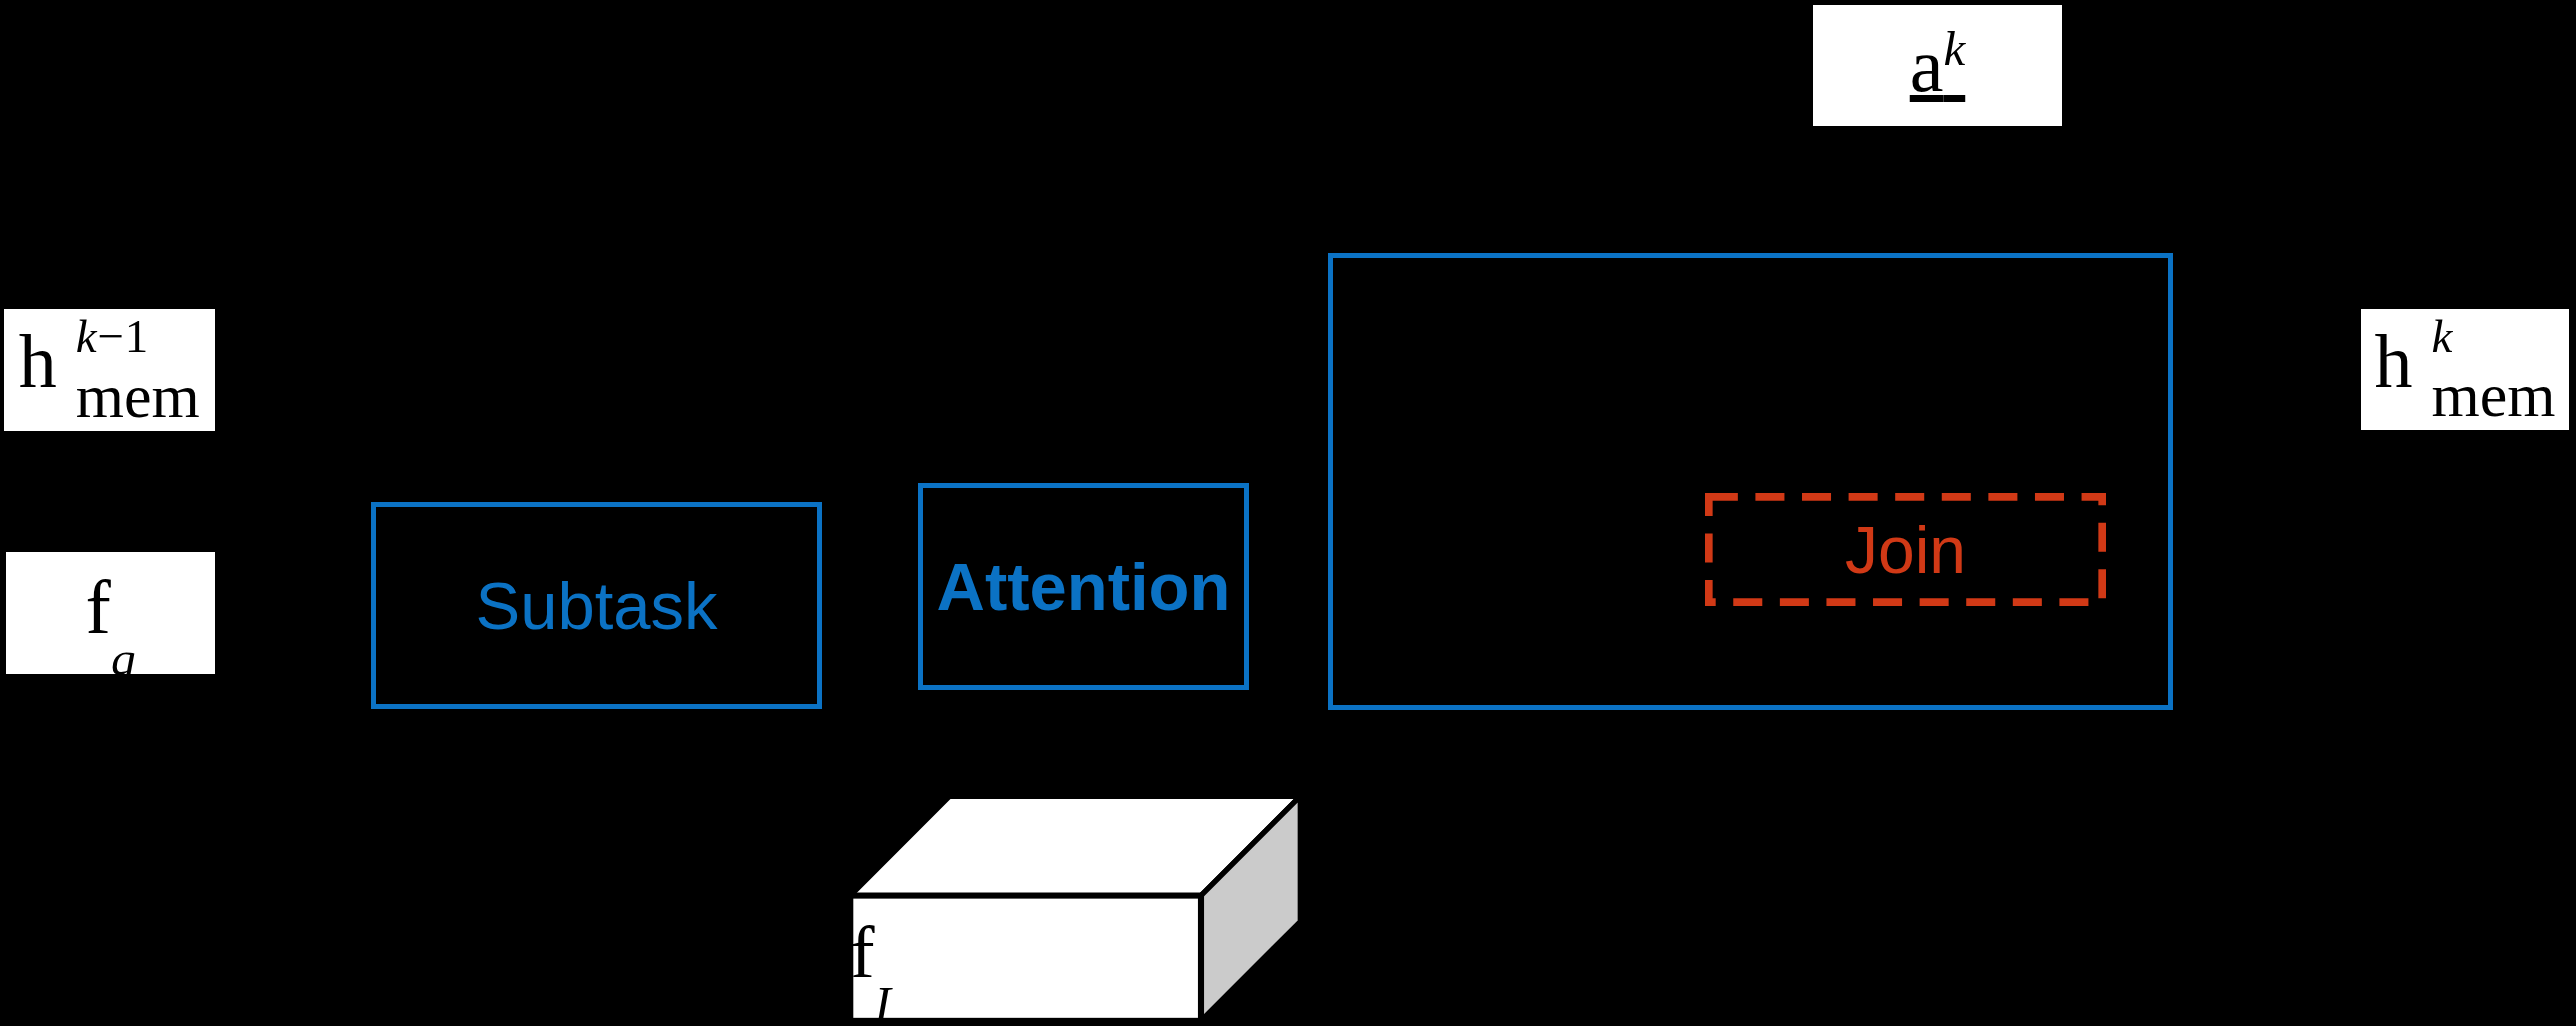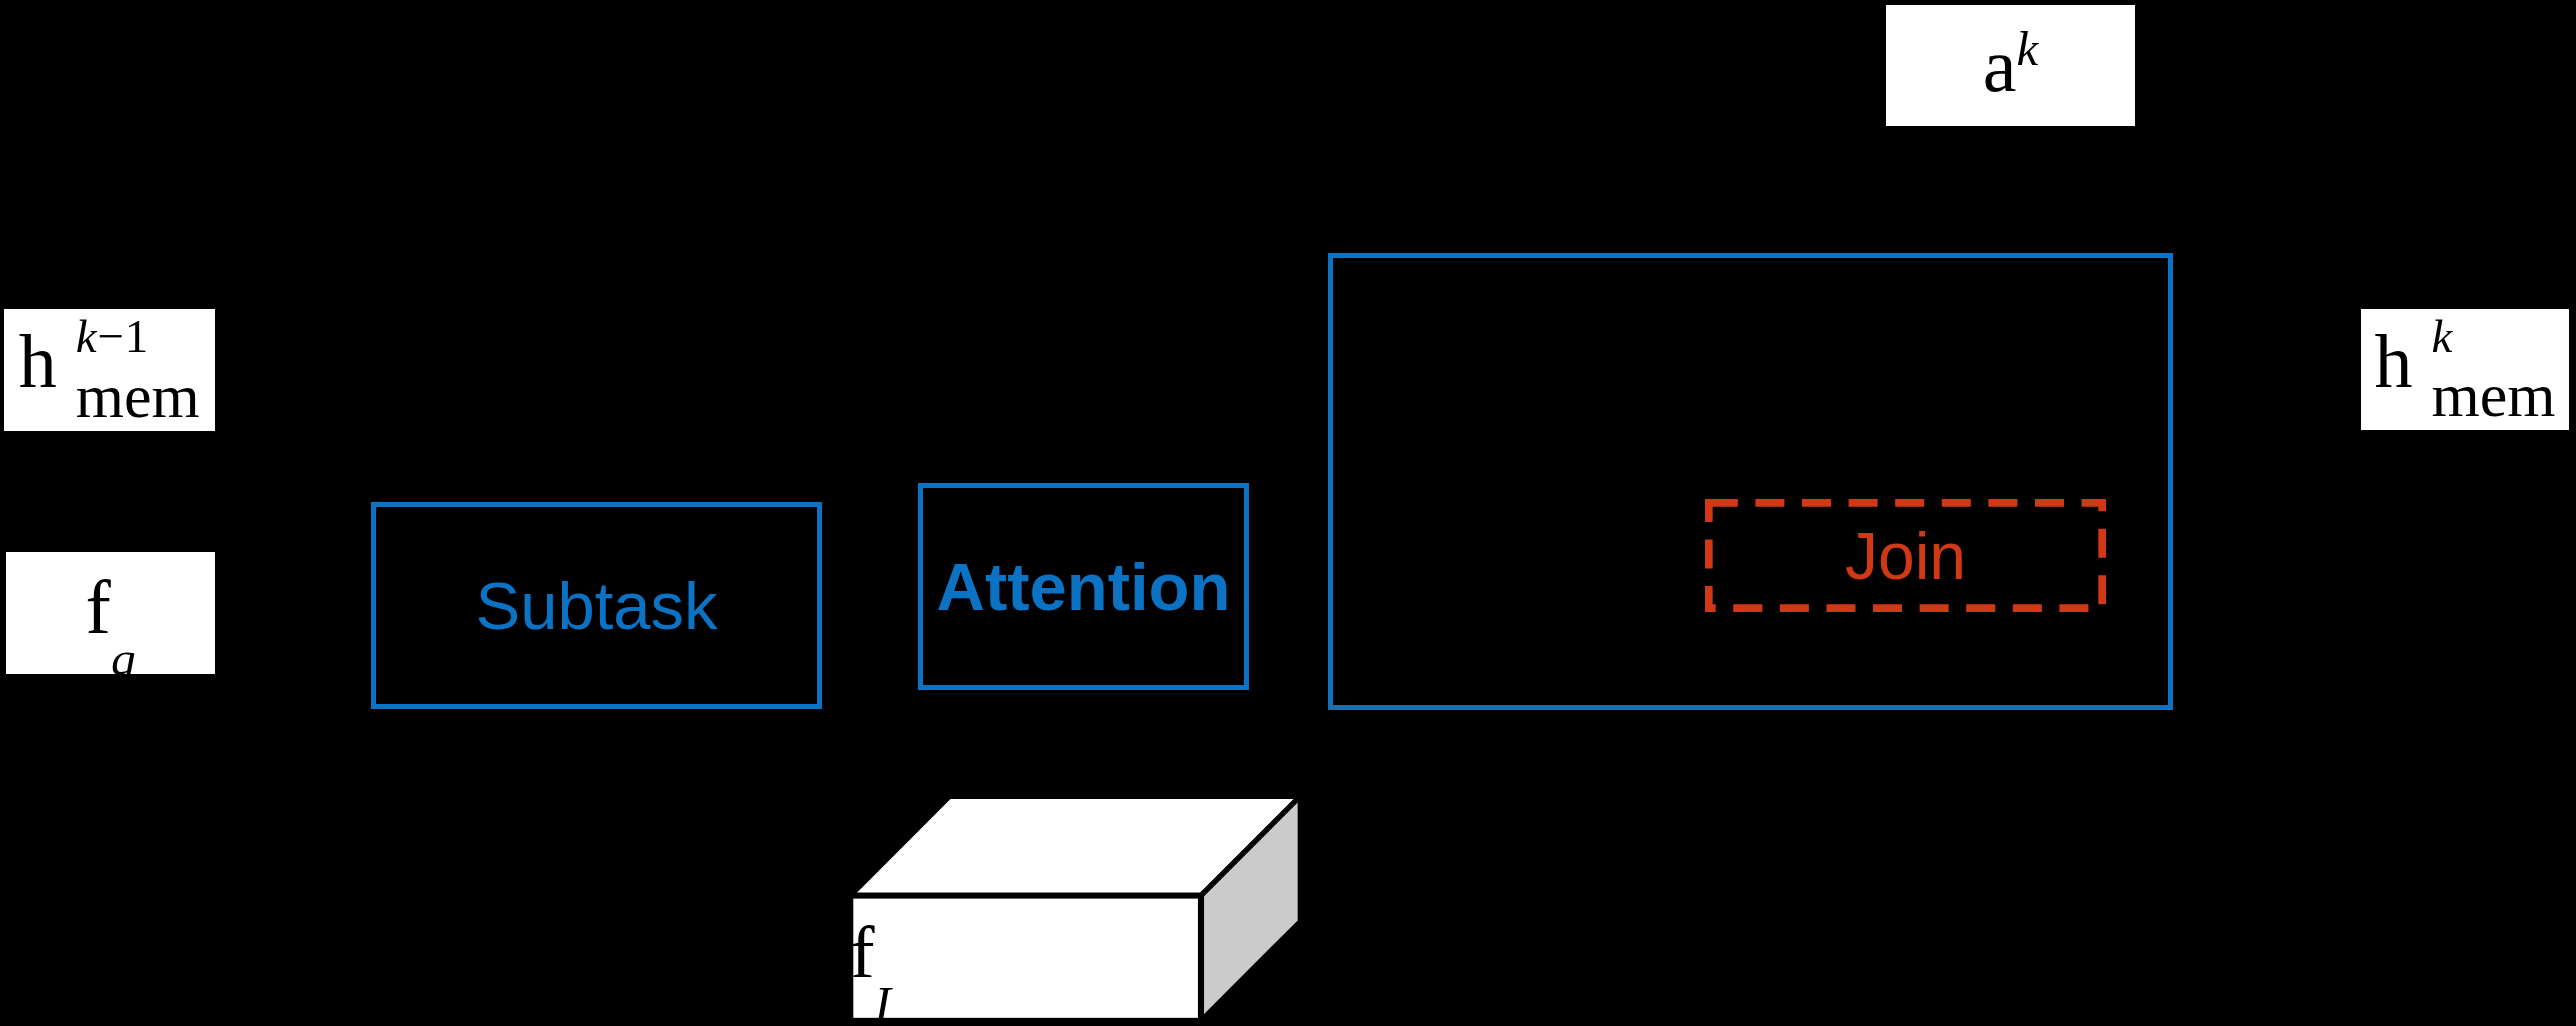--- a/index.html
+++ b/index.html
@@ -62,21 +62,21 @@
     display:flex;align-items:center;justify-content:flex-start;
     font-family:"Liberation Serif", serif;
     color:var(--c-text_black);
     font-size:73px;line-height:1;
   }
   svg{display:block;}
 </style>
 </head>
 <body>
 
-<div class="abs wbox" style="left:1886px;top:4.6px;width:249px;height:121px;">
+<div class="abs wbox" style="left:1813px;top:4.6px;width:249px;height:121px;text-decoration:underline;">
   <span><span>a</span><span class="msup mvar">k</span></span>
 </div>
 
 <div class="abs wbox" style="left:3.8px;top:309px;width:211px;height:122px;">
   <span><span>h</span><span class="mstack">
         <span class="row-sup"><span class="mvar">k</span><span>−1</span></span>
         <span class="row-sub">mem</span>
       </span></span>
 </div>
 
@@ -95,21 +95,21 @@
   <span>Subtask</span>
 </div>
 
 <div class="abs bluebox" style="left:918px;top:483px;width:321px;height:197px;font-weight:bold;">
   <span>Attention</span>
 </div>
 
 <div class="abs" style="left:1328px;top:253px;width:835px;height:447px;border:5.3px solid var(--c-accent_blue);">
 
 
-  <div class="dashbox" style="left:372px;top:241px;width:401px;height:113px;">
+  <div class="dashbox" style="left:372px;top:235px;width:401px;height:113px;">
     <svg width="401" height="113" viewBox="0 0 525 148" preserveAspectRatio="none">
       <rect x="5" y="5" width="515" height="138" fill="none" stroke="var(--c-accent_red)" stroke-width="10" stroke-dasharray="38 23"></rect>
     </svg>
     <div class="lbl">Join</div>
   </div>
 
 </div>
 
 <div class="abs" style="left:838px;top:784px;width:470px;height:243px;">
   <svg width="470" height="243" viewBox="0 0 615 318">

